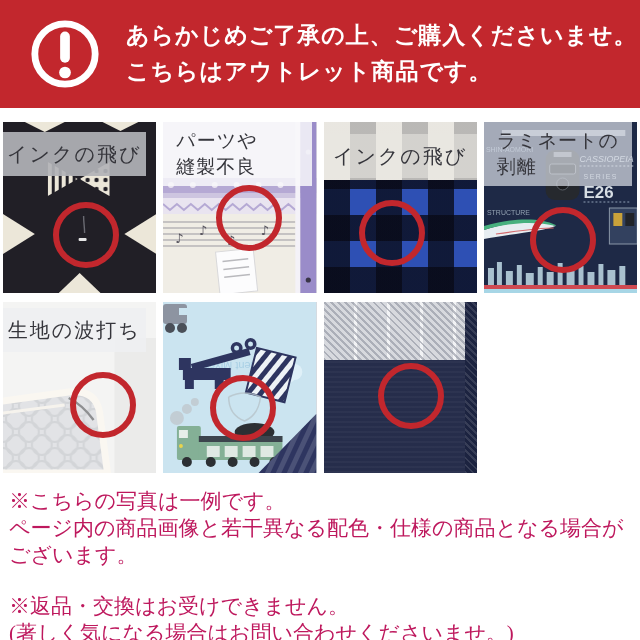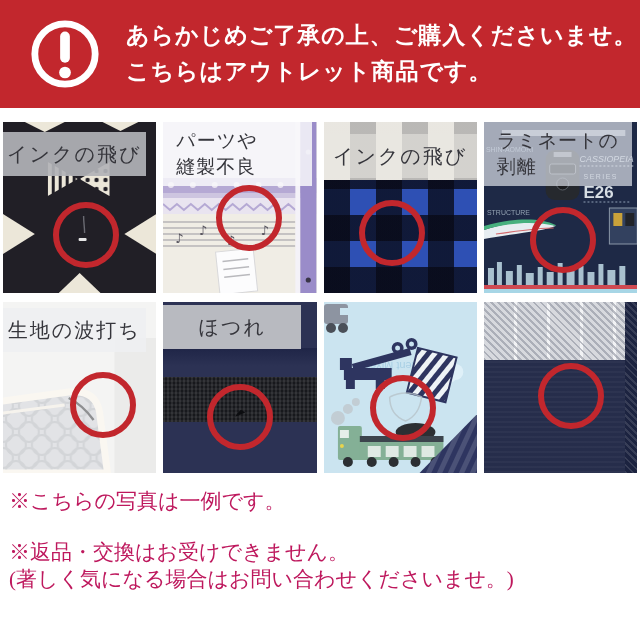--- a/index.html
+++ b/index.html
@@ -249,28 +249,20 @@
         <path d="M-8,112 L62,103" stroke="#f6f3ed" stroke-width="3" fill="none"></path>
         <path d="M66,96 Q80,103 91,118" stroke="#8e8f91" stroke-width="2.4" fill="none"></path>
       </svg>
     </div>
     <div class="band single" style="top:6px;left:0;width:93%;background:rgba(238,239,241,.95);">
       <span>生地の波打ち</span>
     </div>
     <span class="ring" style="left:65%;top:60%;"></span>
   </div>
 
-  <div class="cell">
-    <div class="photo p6"></div>
-    <span class="thread"></span>
-    <div class="band single" style="top:3px;left:0;width:90%;background:rgba(190,192,197,.96);">
-      <span>ほつれ</span>
-    </div>
-    <span class="ring" style="left:50%;top:67%;"></span>
-  </div>
 
   <div class="cell">
     <div class="photo">
       <svg viewBox="0 0 154 171" preserveAspectRatio="none" aria-hidden="true">
         <defs>
           <pattern id="c7s" width="10" height="10" patternUnits="userSpaceOnUse" patternTransform="rotate(25)">
             <rect width="10" height="10" fill="#eef3f6"></rect>
               <rect width="5" height="10" fill="#2e3560"></rect>
           </pattern>
         </defs>
@@ -339,16 +331,17 @@
 
   <div class="cell">
     <div class="photo p8"></div>
     <span class="ring" style="left:57%;top:55%;"></span>
   </div>
 
 </section>
 
 <section class="notes">
   <p>※こちらの写真は一例です。</p>
+  <p>ページ内の商品画像と若干異なる配色・仕様の商品となる場合がございます。</p>
   <p class="gap">※返品・交換はお受けできません。</p>
   <p>(著しく気になる場合はお問い合わせくださいませ。)</p>
 
 </section>
 
 </body></html>

